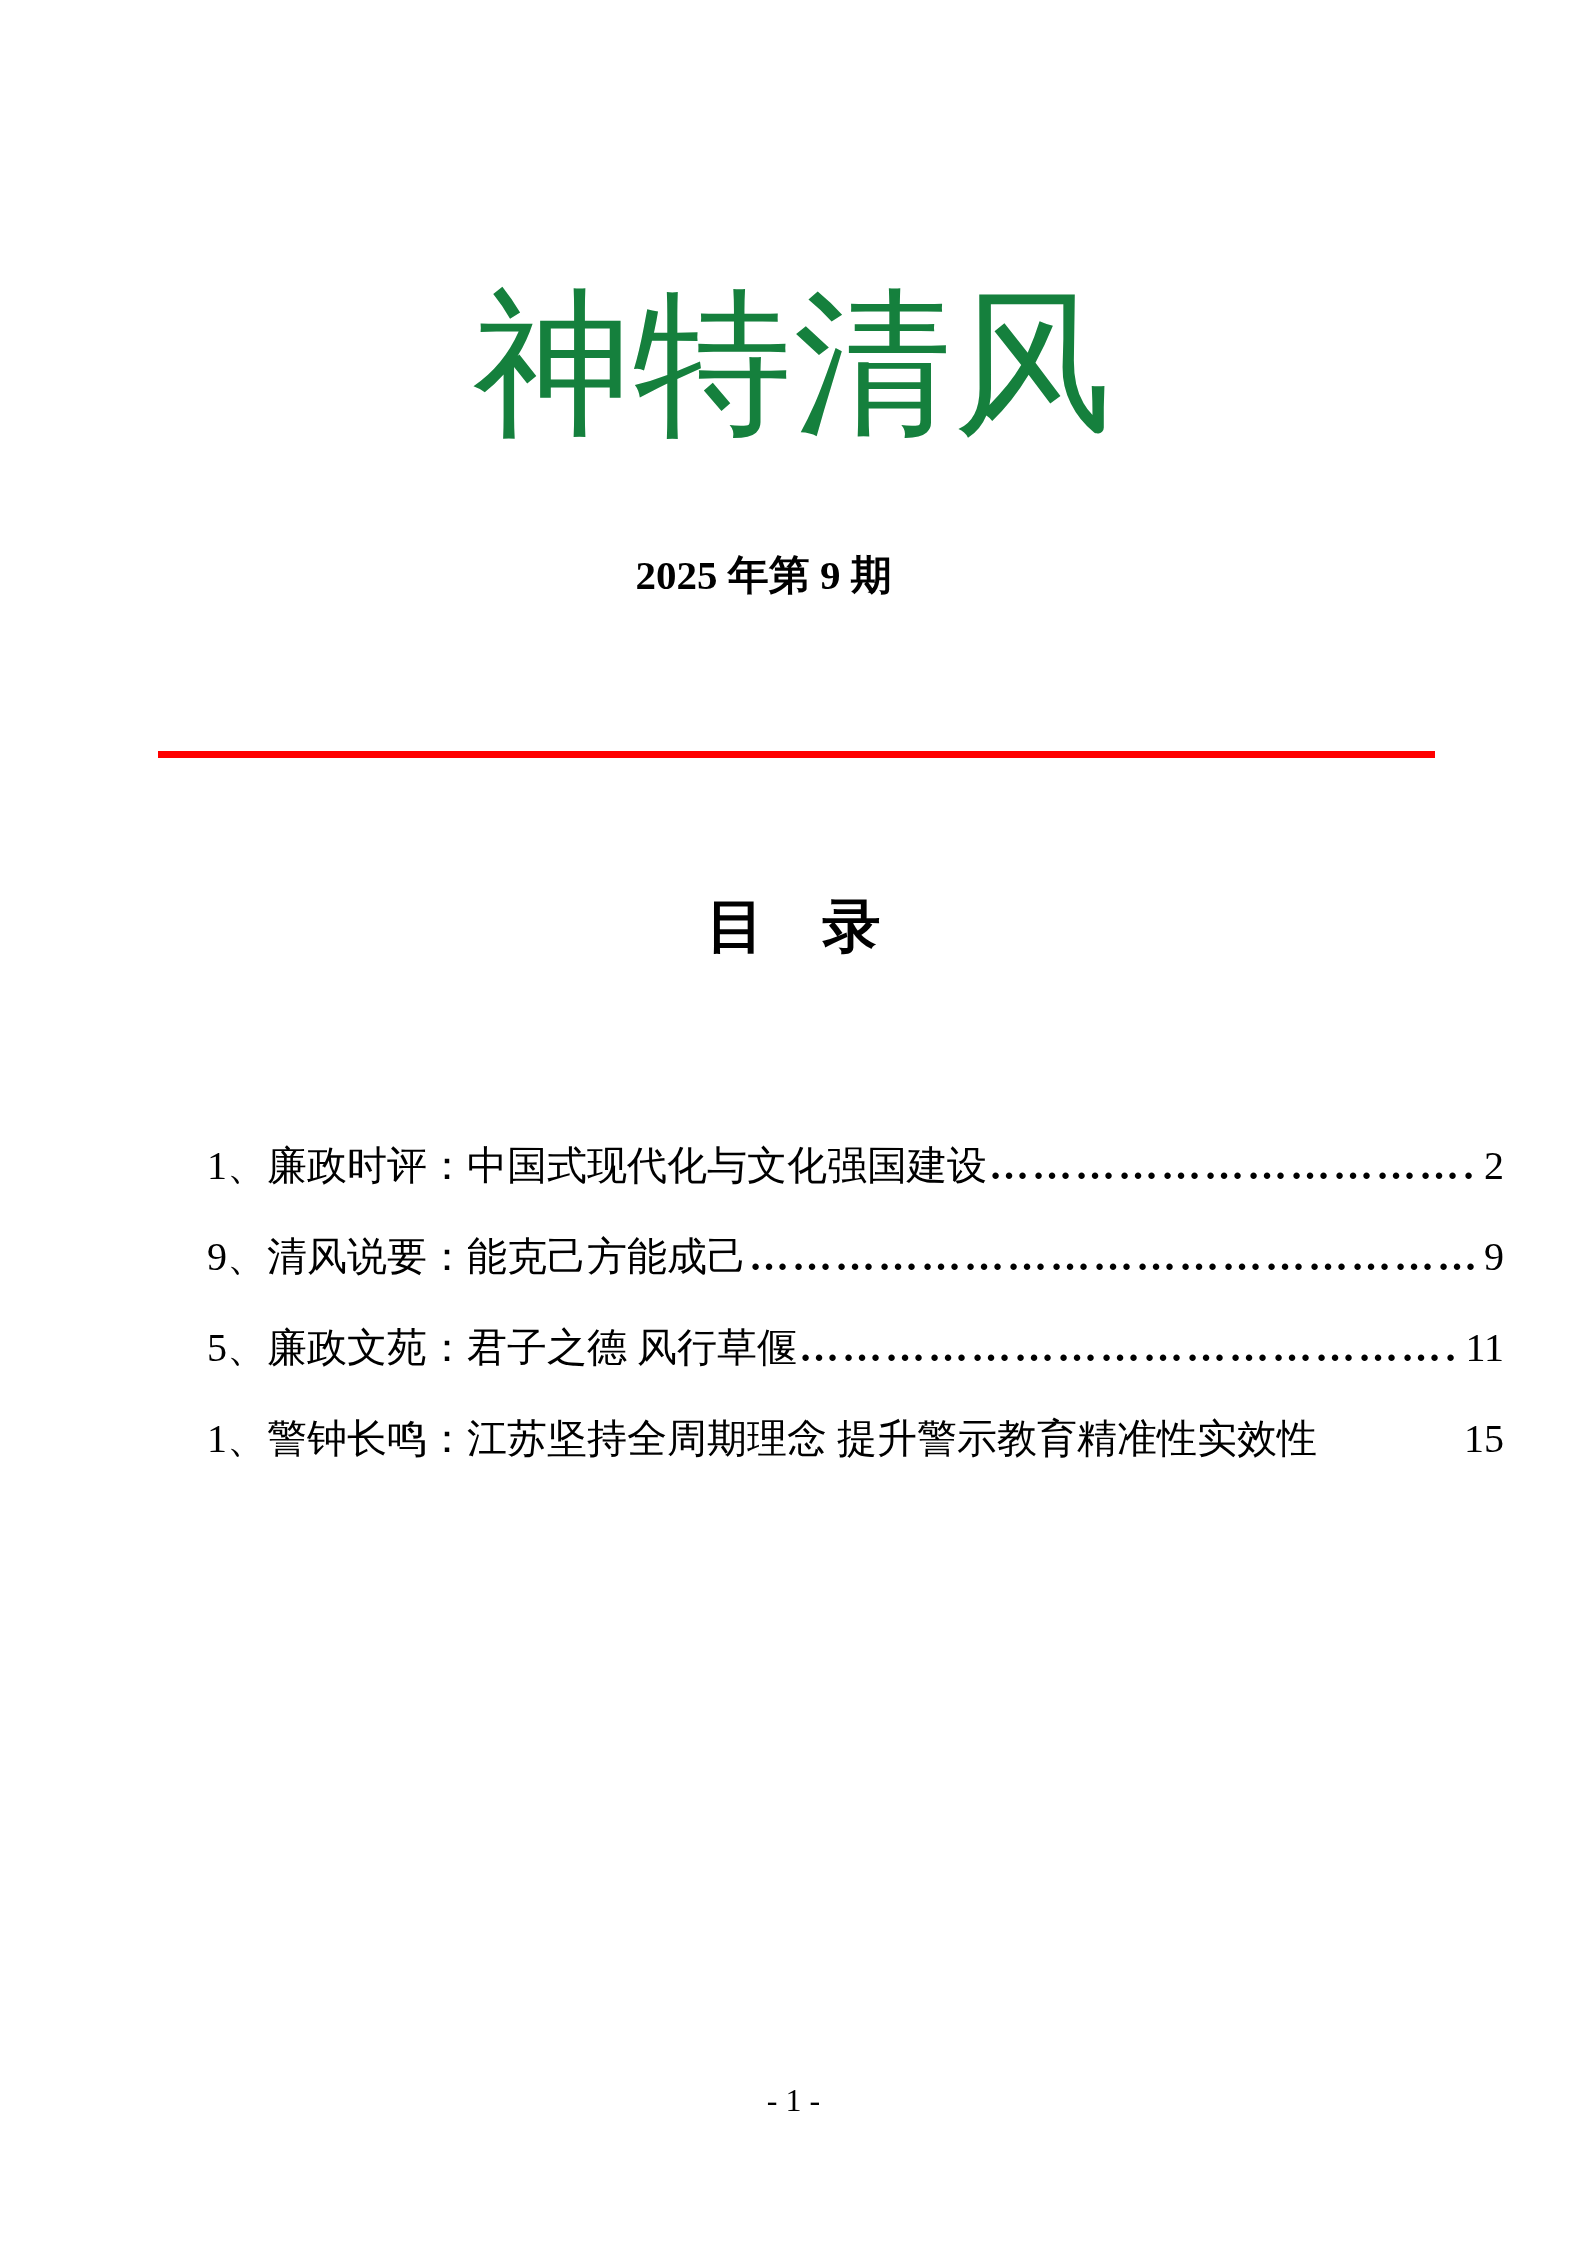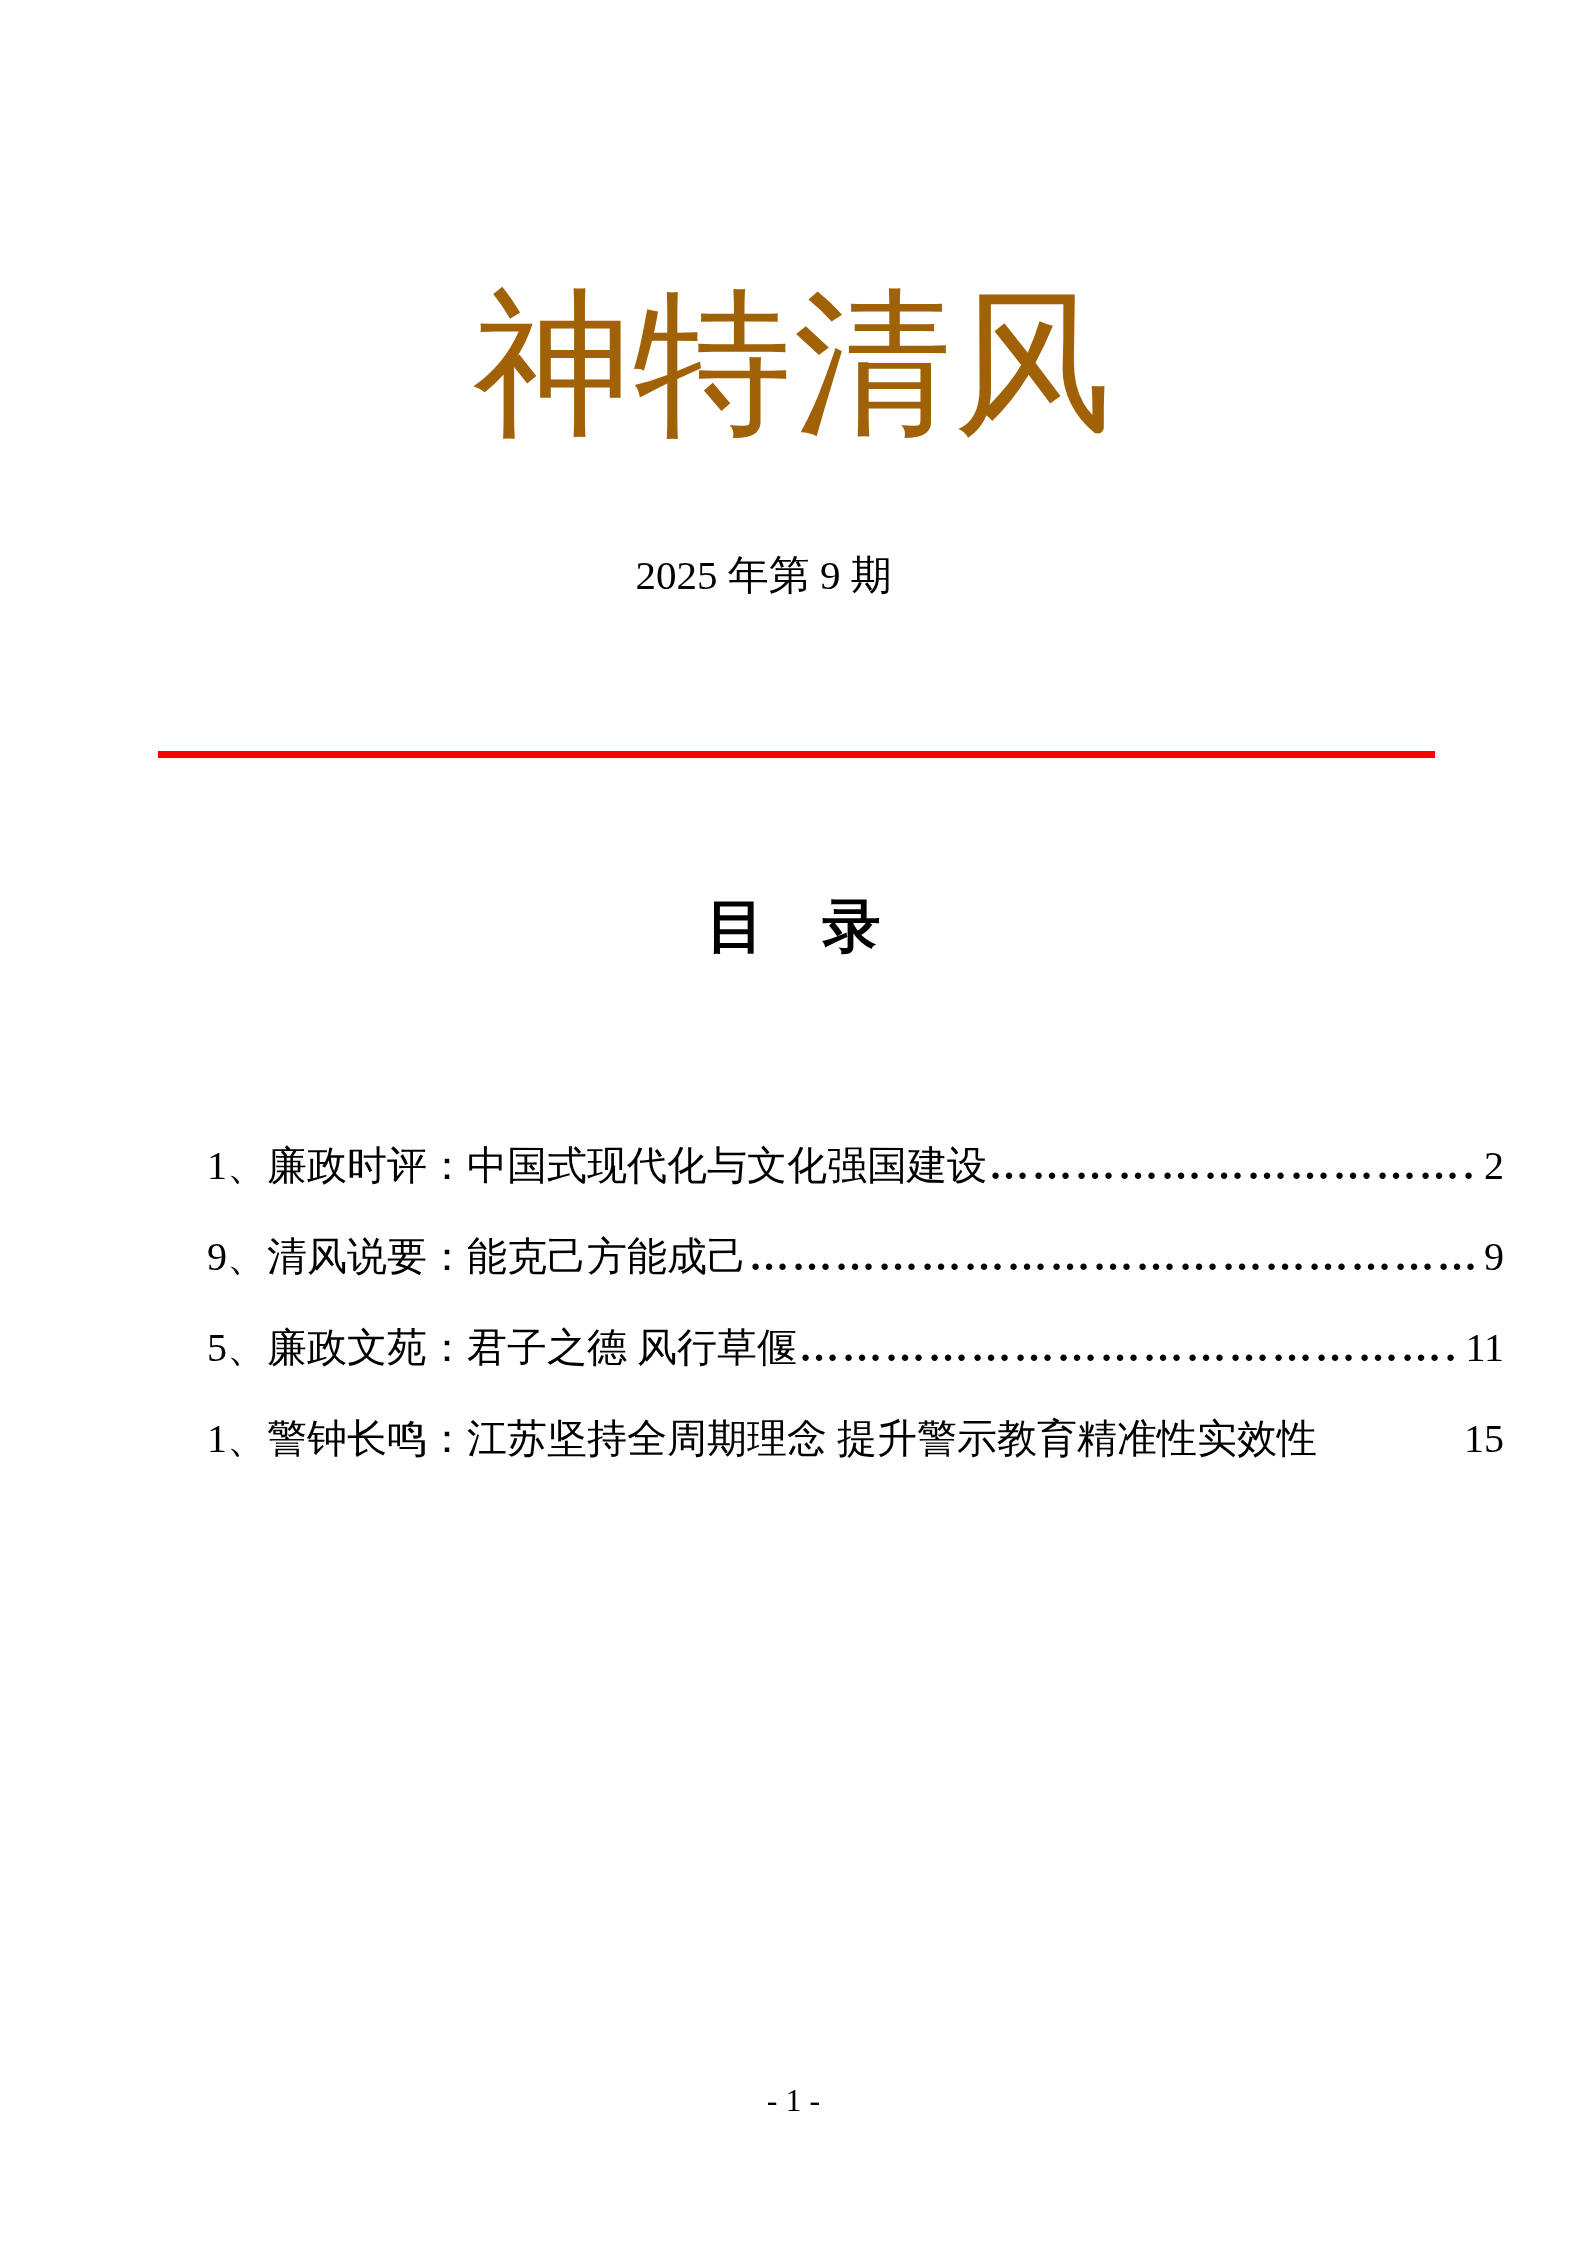--- a/index.html
+++ b/index.html
@@ -20,33 +20,33 @@
   .masthead-title {
     position: absolute;
     top: 278px;
     left: 0;
     width: 100%;
     margin: 0;
     text-align: center;
     font-size: 158px;
     line-height: 1.1;
     font-weight: 400;
-    color: #a16207;
+    color: #15803d;
     letter-spacing: 2px;
     white-space: nowrap;
   }
   .issue-line {
     position: absolute;
     top: 551px;
     left: 0;
     width: 100%;
     text-align: center;
     font-size: 41px;
     line-height: 1.2;
-    font-weight: 400;
+    font-weight: 700;
     padding-right: 60px;
     box-sizing: border-box;
     white-space: nowrap;
   }
   .publisher-row {
     position: absolute;
     top: 648px;
     left: 158px;
     width: 1277px;
     box-sizing: border-box;

